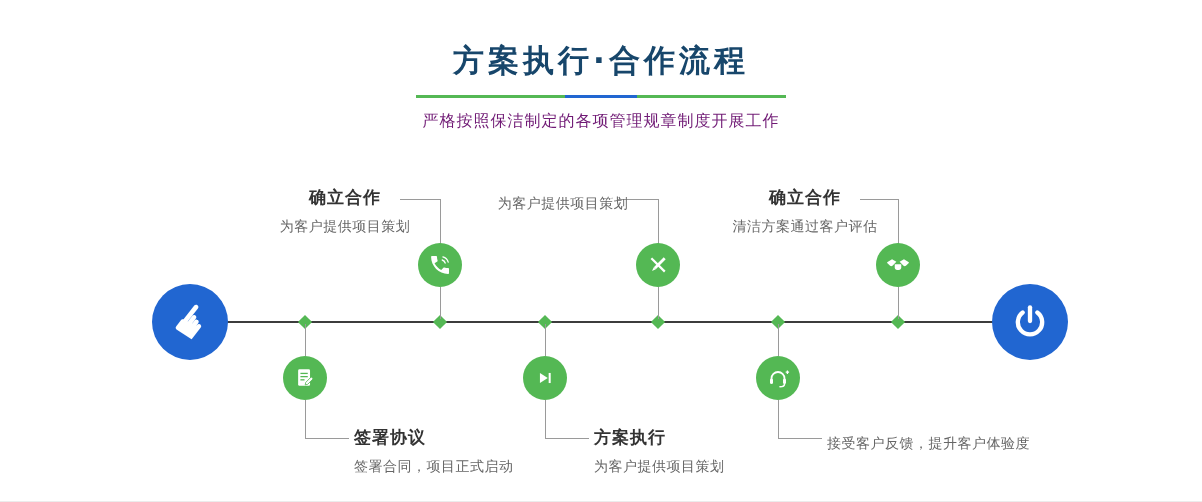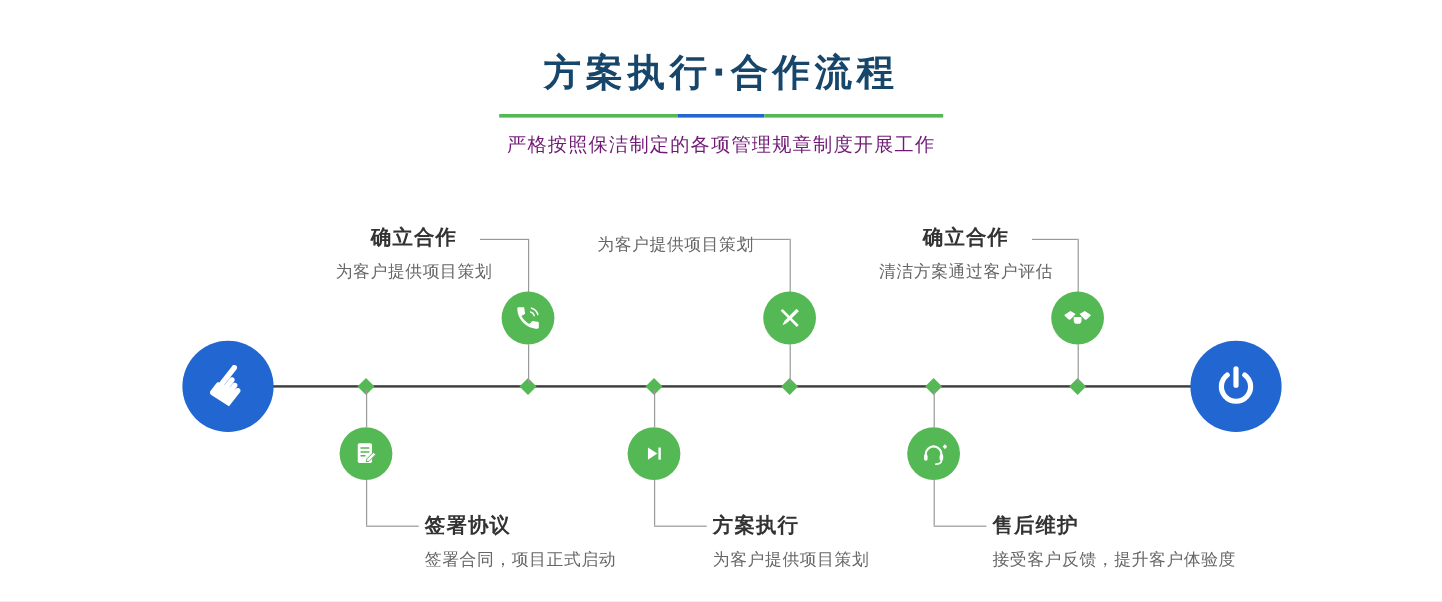--- a/index.html
+++ b/index.html
@@ -153,18 +153,17 @@
 
   <div class="step-label" style="left:354px;top:426px">
     <div class="step-title">签署协议</div>
     <div class="step-desc">签署合同，项目正式启动</div>
   </div>
   <div class="step-label" style="left:594px;top:426px">
     <div class="step-title">方案执行</div>
     <div class="step-desc">为客户提供项目策划</div>
   </div>
   <div class="step-label" style="left:827px;top:426px">
-    <div class="step-title">售后维护</div>
     <div class="step-desc">接受客户反馈，提升客户体验度</div>
   </div>
 
   <div class="bottom-rule"></div>
 </div>
 
 </body></html>

